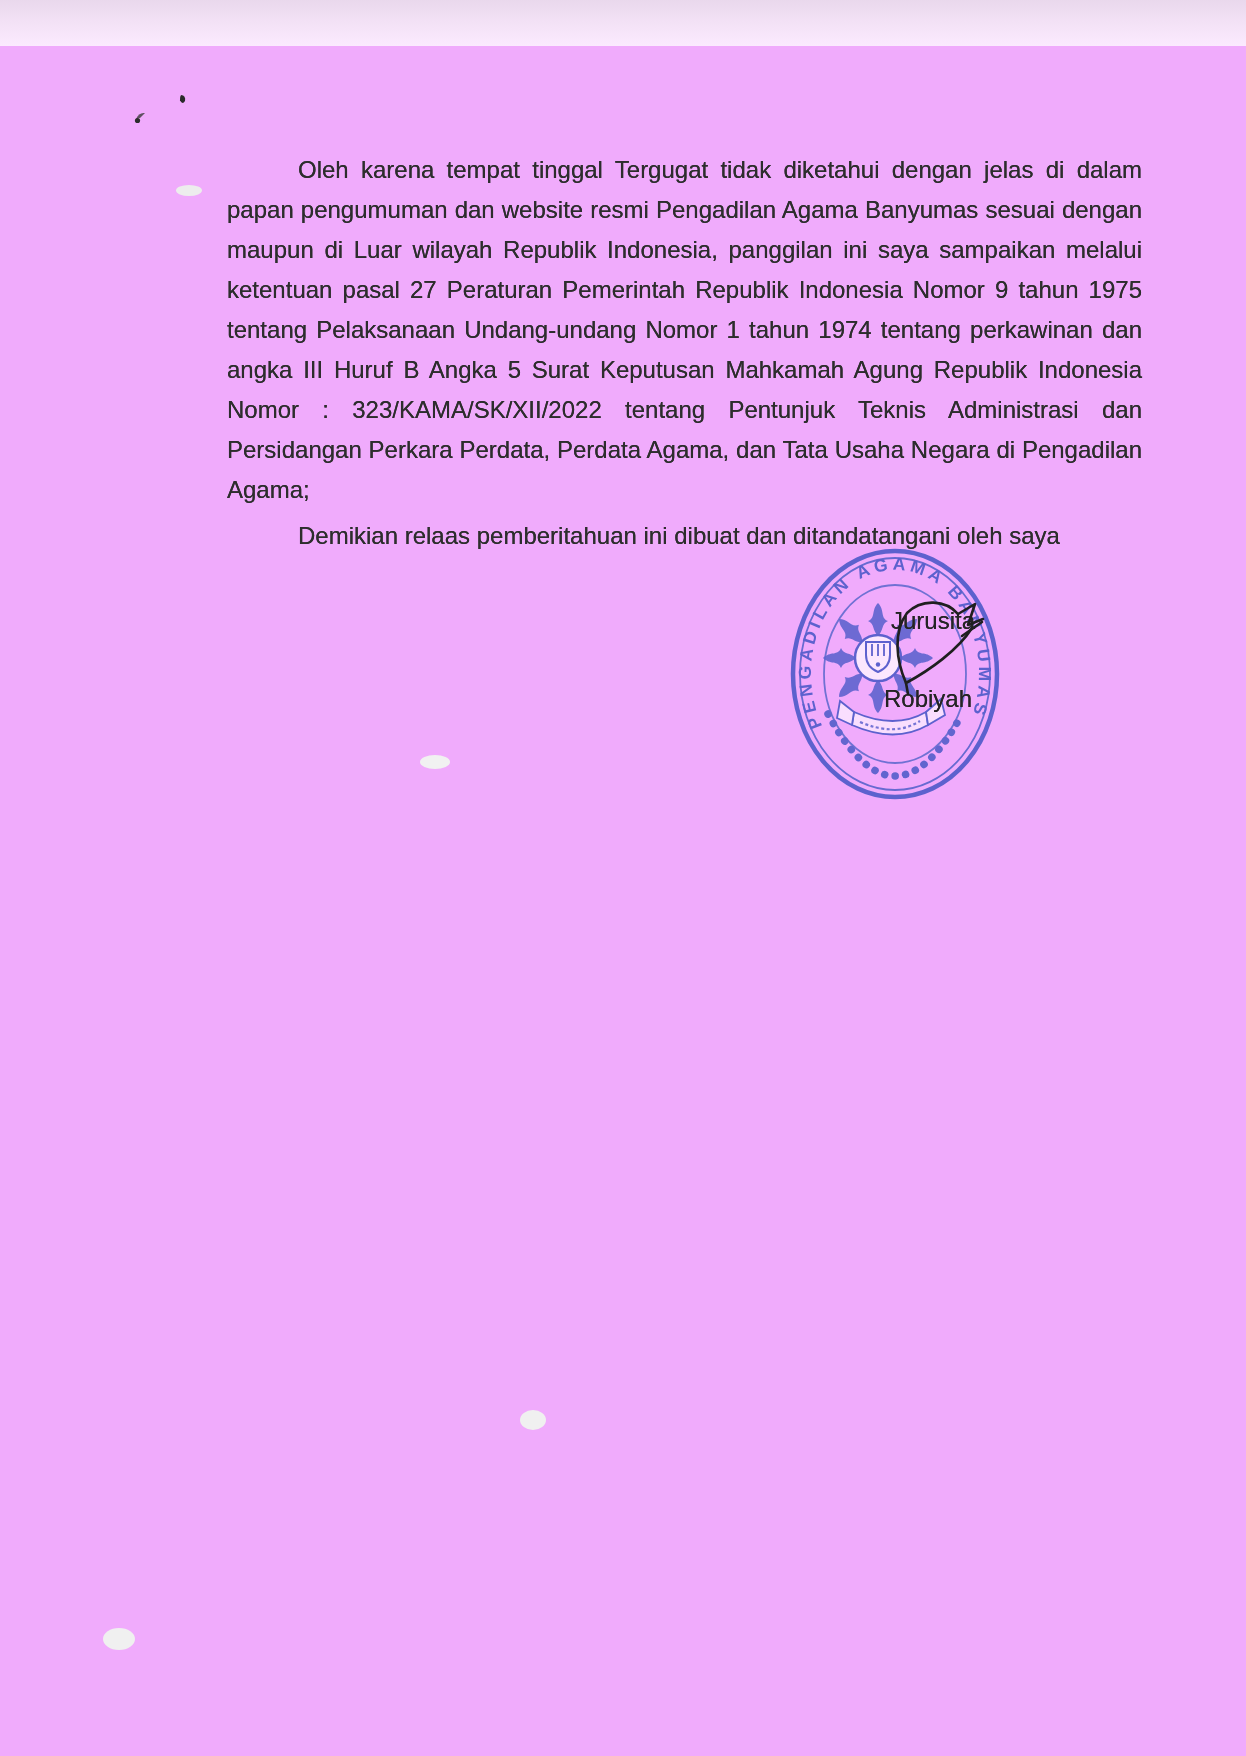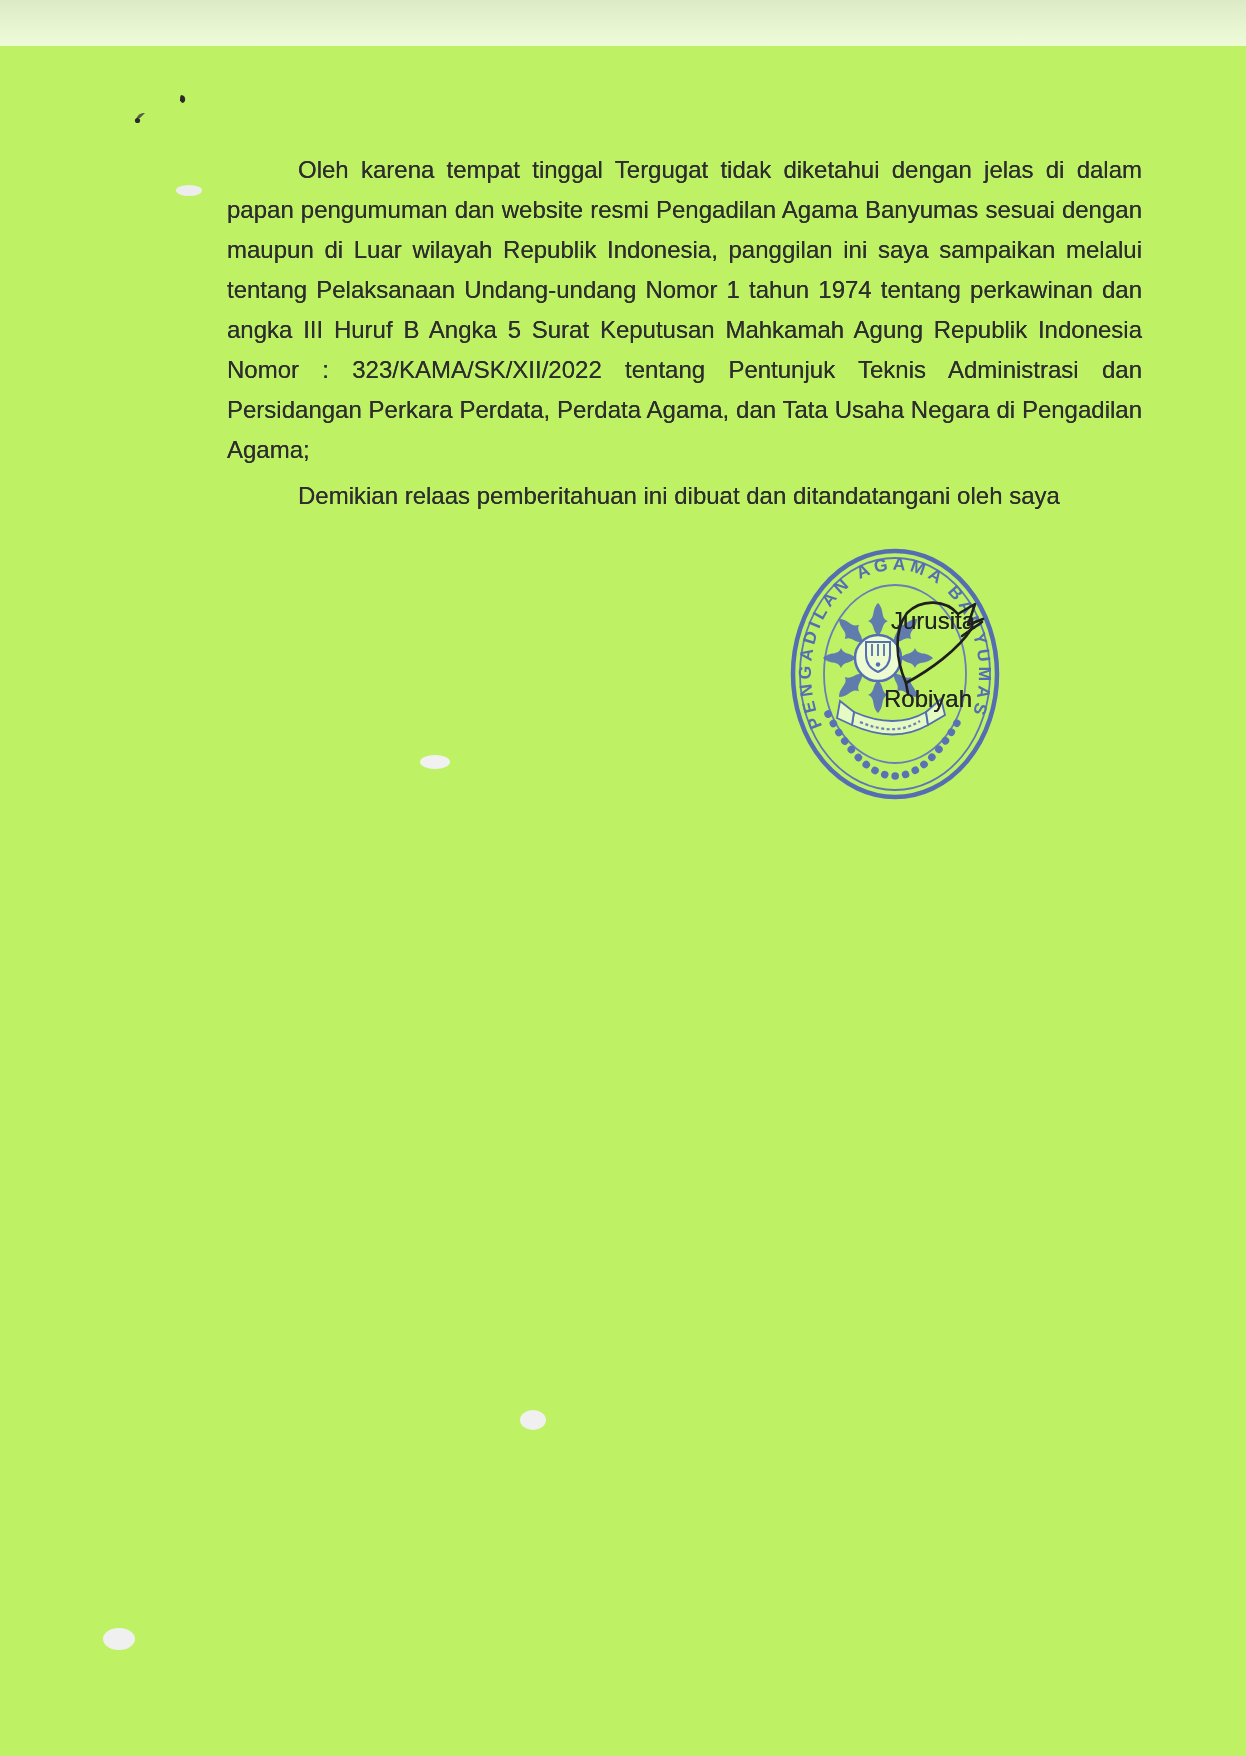--- a/index.html
+++ b/index.html
@@ -1,18 +1,18 @@
 <!DOCTYPE html>
 <html><head>
 <meta charset="utf-8">
 <style>
   html,body{margin:0;padding:0;background:#ffffff;}
   .page{
     position:relative; width:1246px; height:1756px; overflow:hidden;
-    background:#bef264;
+    background:#f0abfc;
     font-family:"Liberation Sans", sans-serif;
   }
   .scan-top-band{
     position:absolute; left:0; top:0; width:1246px; height:46px;
     background:linear-gradient(180deg,#e7e7e7 0%,#f3f3f3 45%,#ffffff 100%);
     opacity:.75;
   }
   .text-block{
     position:absolute; left:227px; top:150px; width:915px;
     color:#2d2d2d; font-size:24px; line-height:40px;
@@ -53,20 +53,21 @@
   <div class="smudge smudge-a"></div>
   <div class="smudge smudge-b"></div>
   <div class="smudge smudge-c"></div>
   <div class="smudge smudge-d"></div>
 
   <div class="text-block">
     <div>
       <div class="line jline indent">Oleh karena tempat tinggal Tergugat tidak diketahui dengan jelas di dalam</div>
       <div class="line jline">papan pengumuman dan website resmi Pengadilan Agama Banyumas sesuai dengan</div>
       <div class="line jline">maupun di Luar wilayah Republik Indonesia, panggilan ini saya sampaikan melalui</div>
+      <div class="line jline">ketentuan pasal 27 Peraturan Pemerintah Republik Indonesia Nomor 9 tahun 1975</div>
       <div class="line jline">tentang Pelaksanaan Undang-undang Nomor 1 tahun 1974 tentang perkawinan dan</div>
       <div class="line jline">angka III Huruf B Angka 5 Surat Keputusan Mahkamah Agung Republik Indonesia</div>
       <div class="line jline">Nomor : 323/KAMA/SK/XII/2022 tentang Pentunjuk Teknis Administrasi dan</div>
       <div class="line jline">Persidangan Perkara Perdata, Perdata Agama, dan Tata Usaha Negara di Pengadilan</div>
       <div class="line">Agama;</div>
     </div>
     <div class="line indent para2">Demikian relaas pemberitahuan ini dibuat dan ditandatangani oleh saya</div>
   </div>
 
   <div class="float-label jurusita">Jurusita</div>

